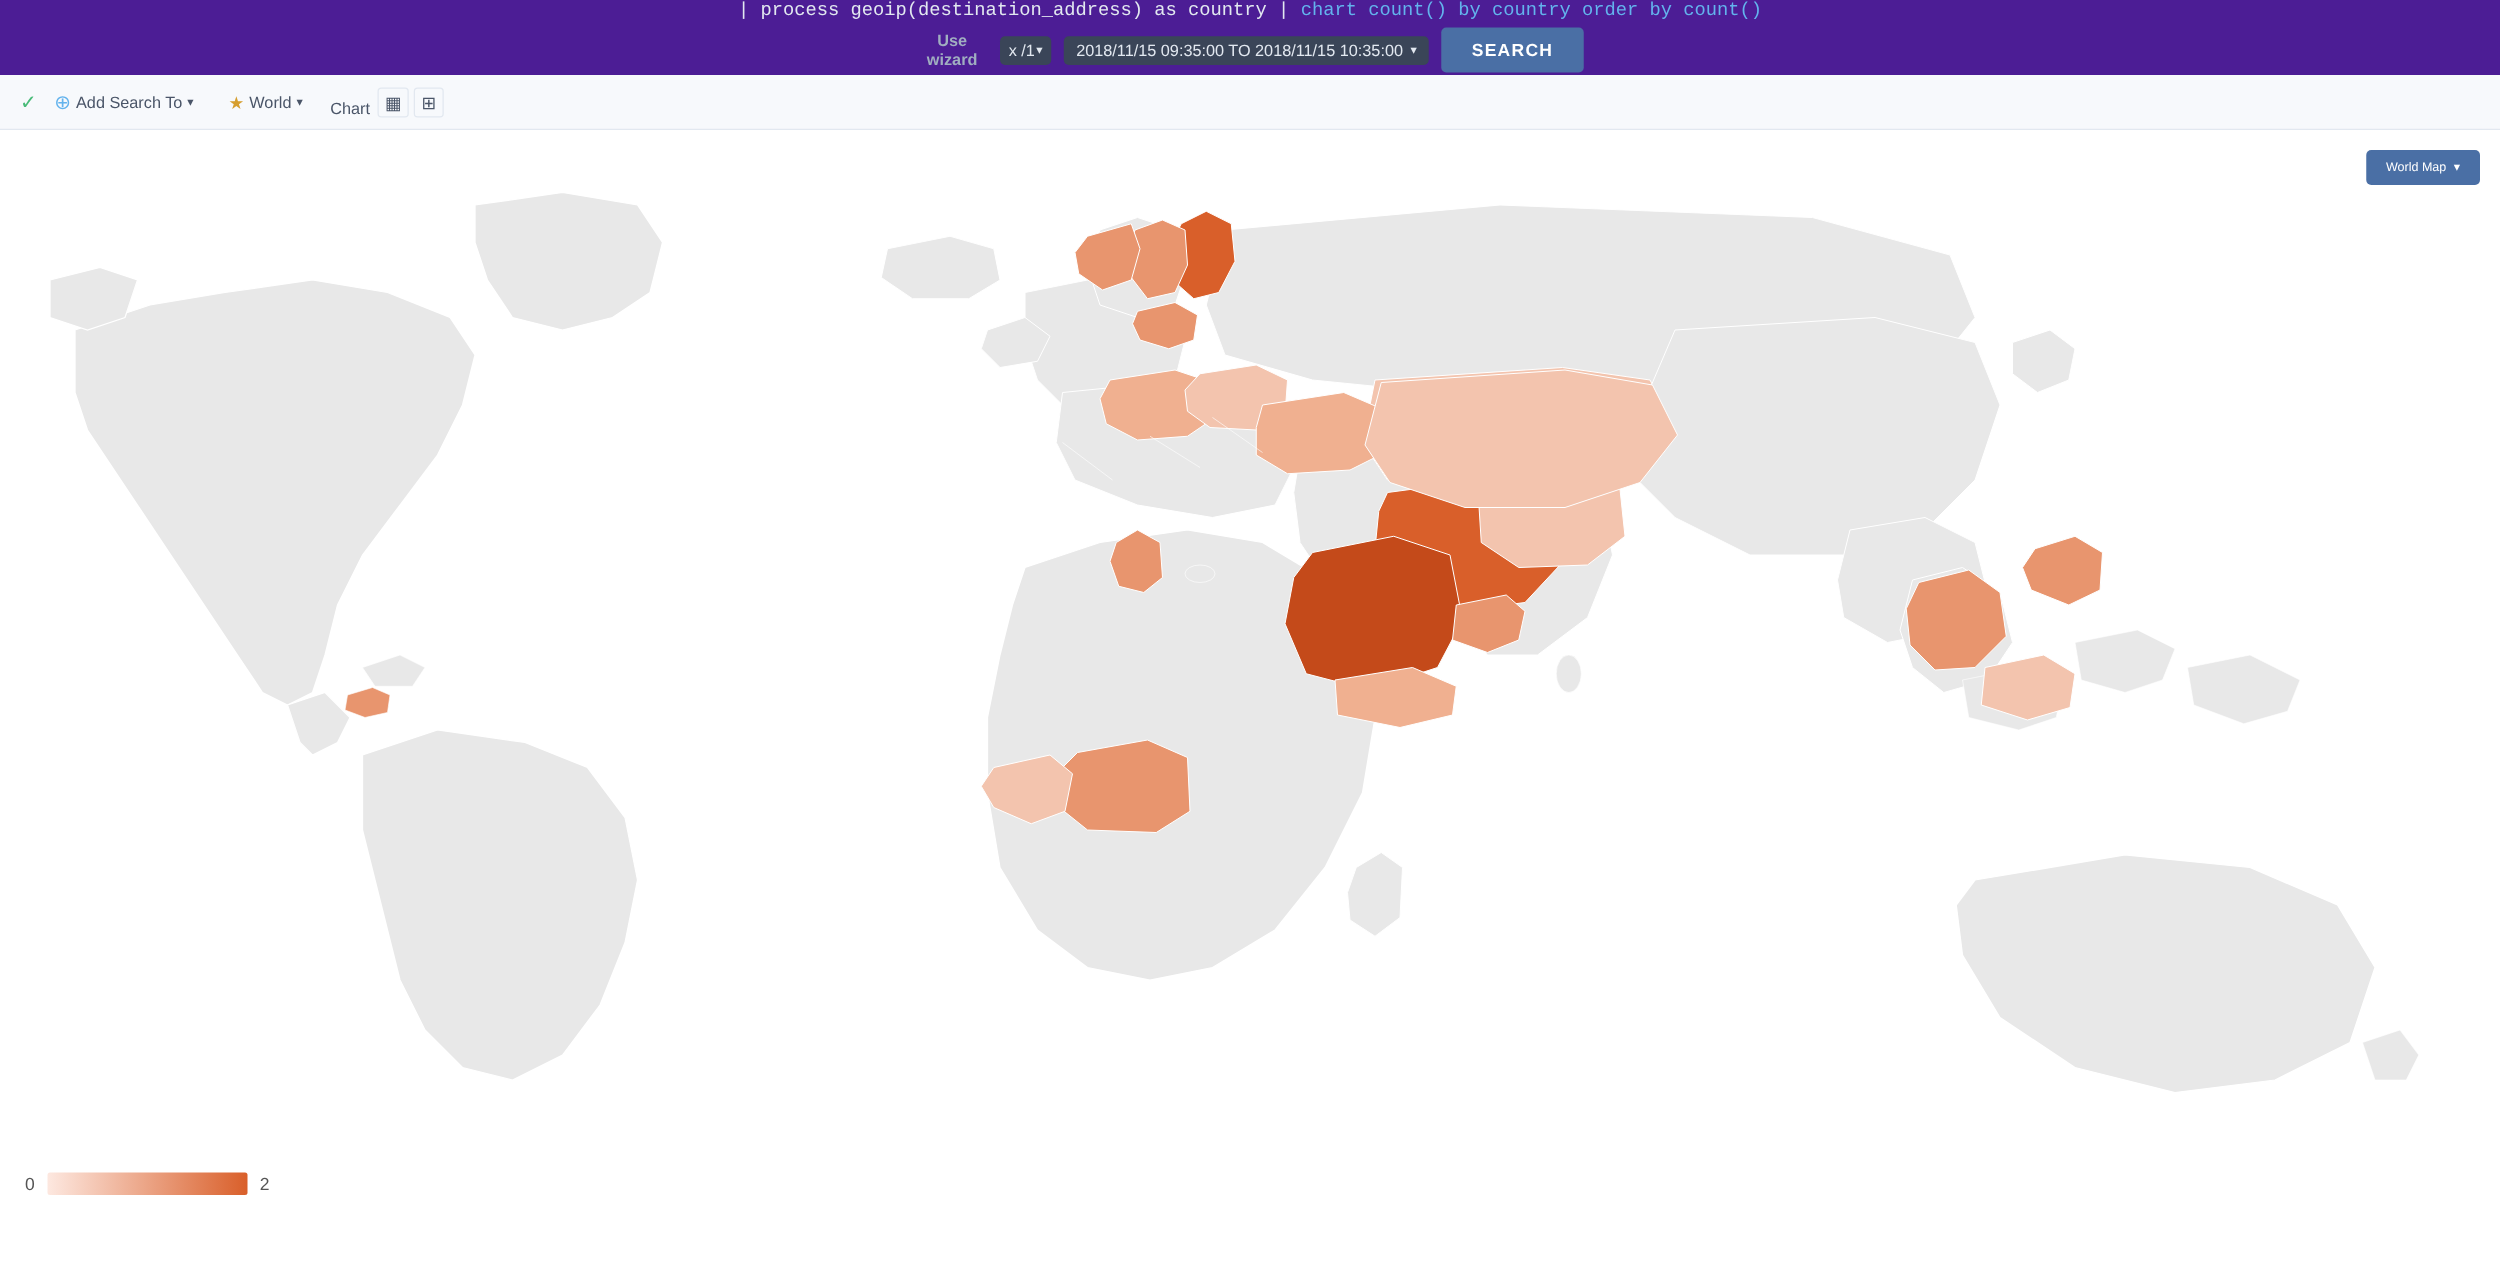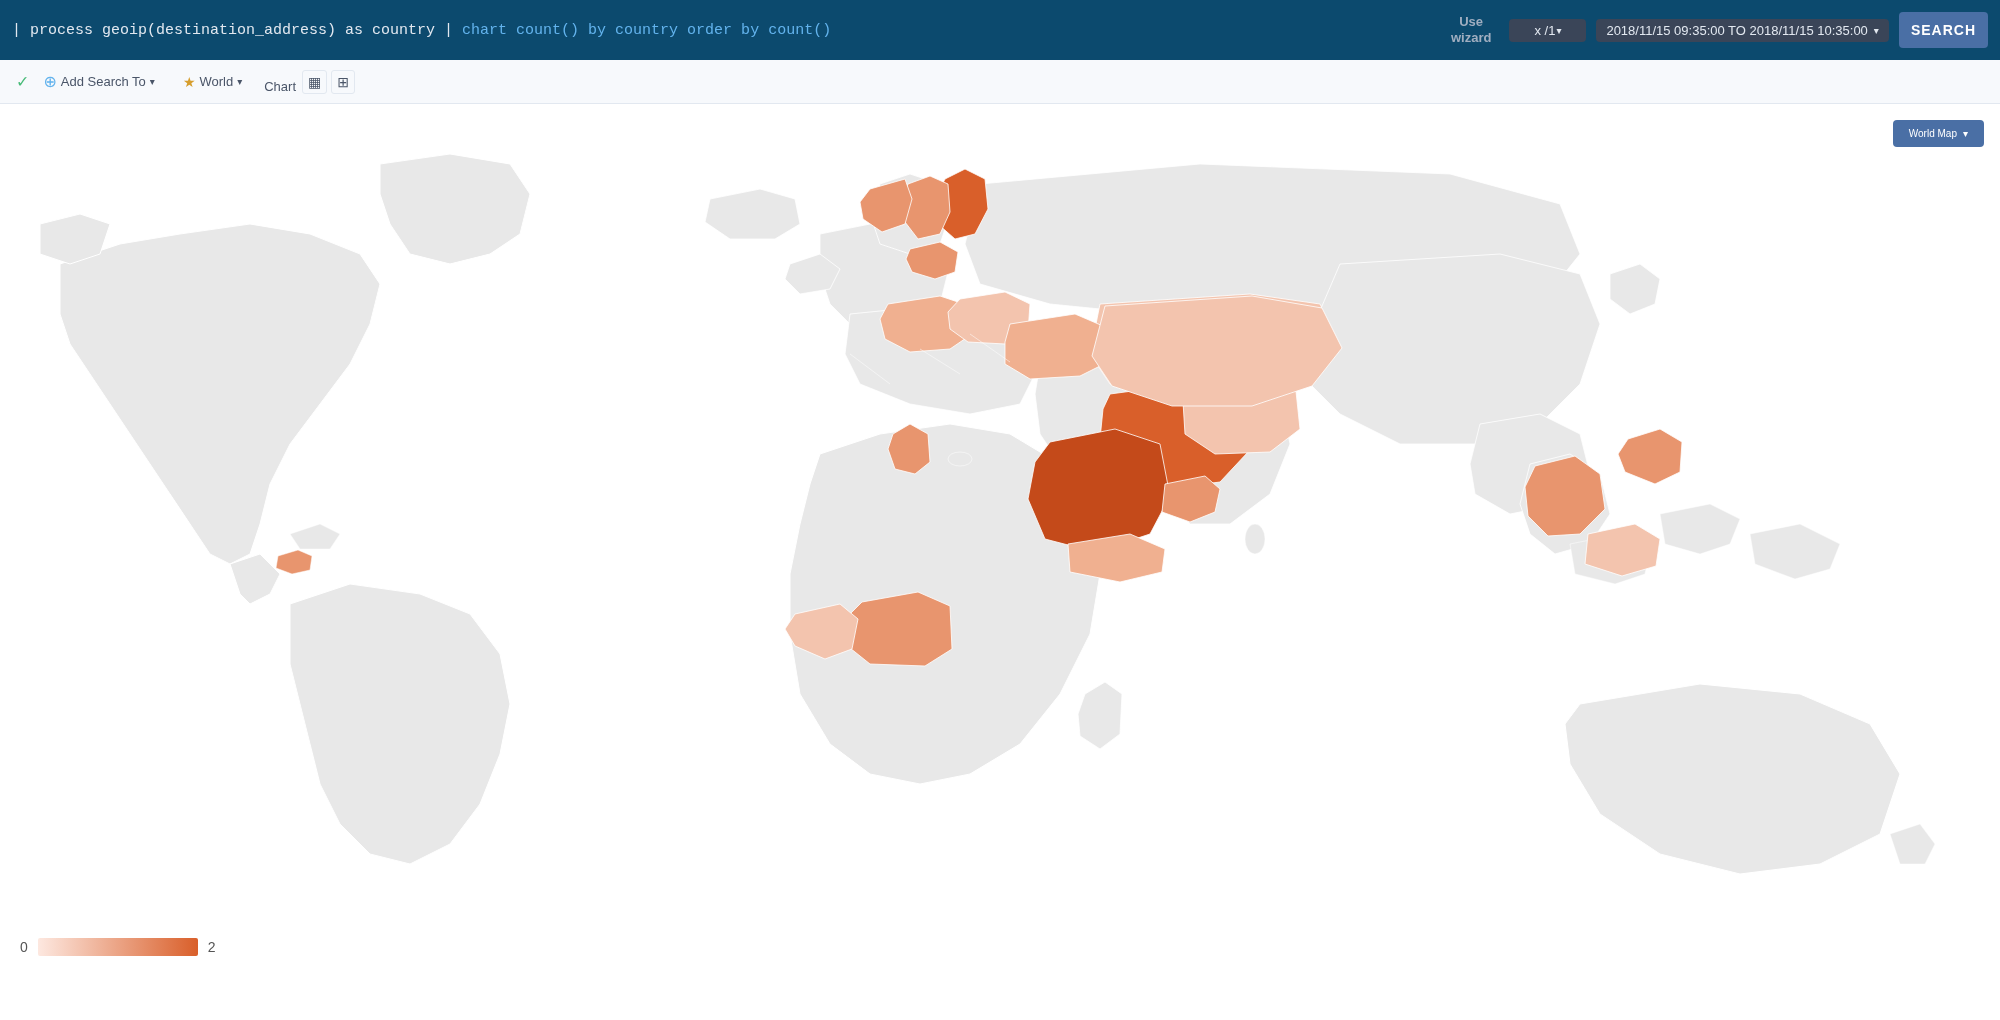--- a/index.html
+++ b/index.html
@@ -1,24 +1,25 @@
 <!DOCTYPE html>
 <html><head>
   <meta charset="utf-8">
   <style>
     * { box-sizing: border-box; margin: 0; padding: 0; }
     body { font-family: -apple-system, BlinkMacSystemFont, 'Segoe UI', sans-serif; background: #fff; overflow: hidden; width: 2000px; height: 1020px; }
 
     
     .search-bar {
-      background: #0c4a6e;
+      background: #4c1d95;
       display: flex;
       align-items: center;
       height: 60px;
       padding: 0 12px;
+      flex-direction: column;
     }
     .search-query {
       flex: 1;
       color: #e2e8f0;
       font-size: 15px;
       font-family: 'Courier New', monospace;
       white-space: nowrap;
       overflow: hidden;
     }
     .search-query .keyword { color: #63b3ed; }
@@ -35,21 +36,21 @@
       cursor: pointer;
       text-align: center;
       line-height: 1.2;
       padding: 4px 8px;
     }
     .multiplier-container {
       display: flex;
       align-items: center;
       background: #3a4558;
       border-radius: 4px;
-      padding: 4px 25px;
+      padding: 4px 7px;
       color: #e2e8f0;
       font-size: 13px;
       gap: 1px;
     }
     .date-range-container {
       display: flex;
       align-items: center;
       background: #3a4558;
       border-radius: 4px;
       padding: 4px 10px;
@@ -57,21 +58,21 @@
       font-size: 13px;
       gap: 6px;
       cursor: pointer;
       justify-content: space-between;
     }
     .search-button {
       background: #4a6fa5;
       color: #fff;
       border: none;
       border-radius: 4px;
-      padding: 10px 12px;
+      padding: 10px 24px;
       font-size: 14px;
       font-weight: 600;
       letter-spacing: 1px;
       cursor: pointer;
       text-transform: uppercase;
     }
 
     
     .results-bar {
       background: #f7f9fc;

